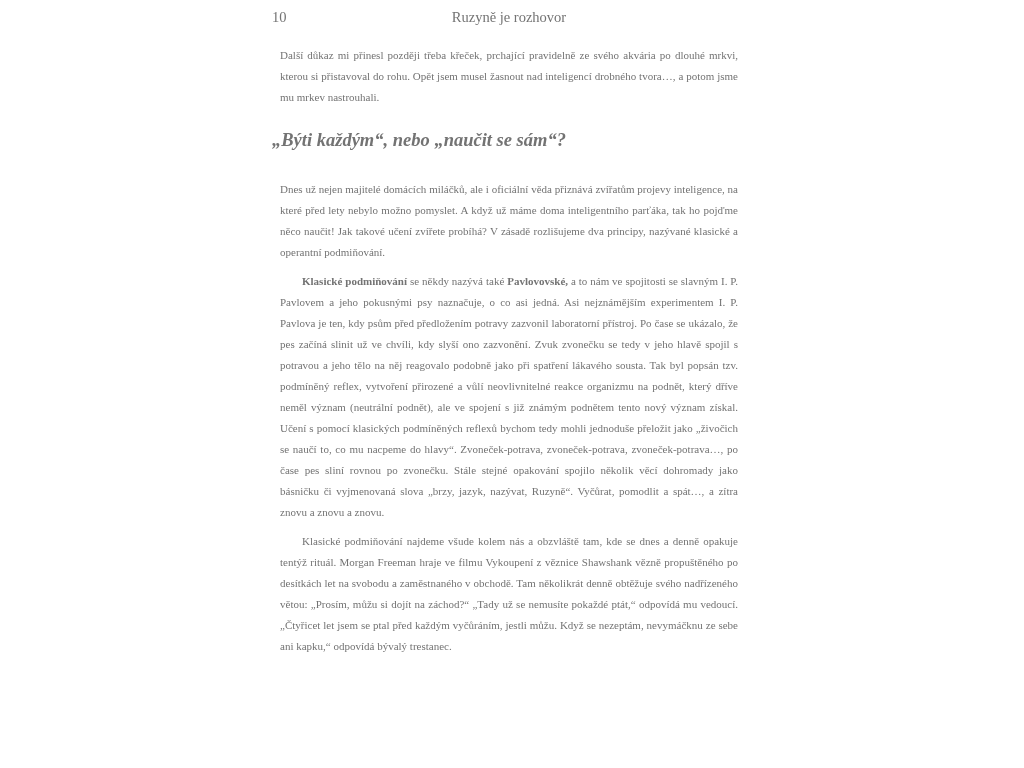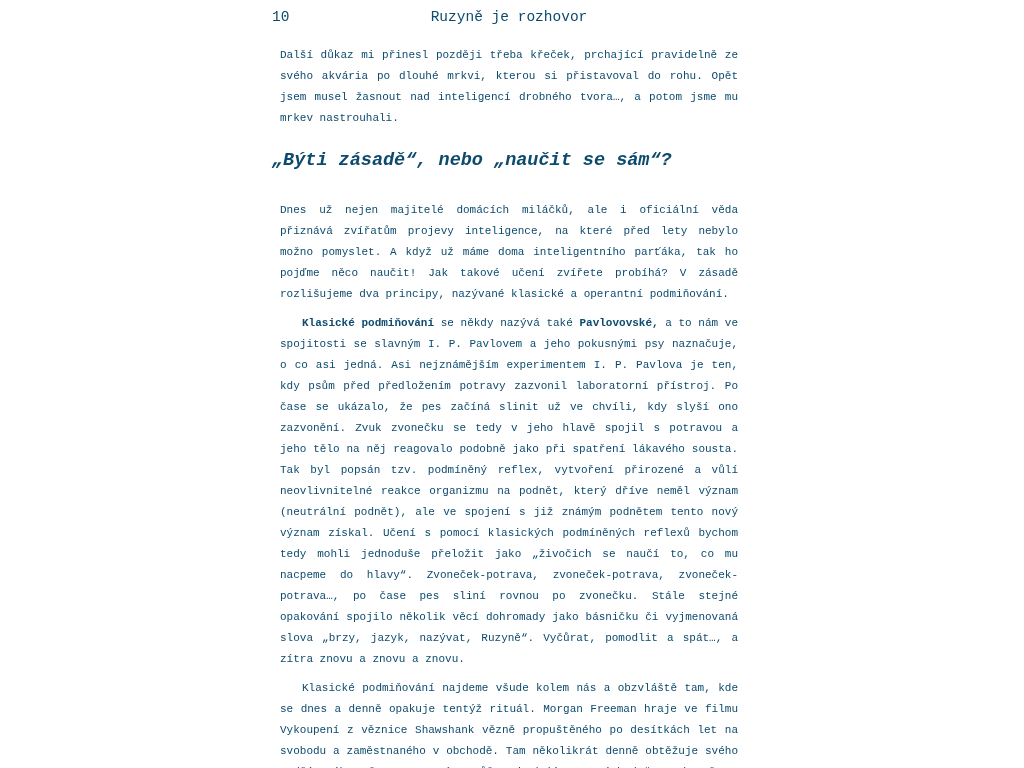--- a/index.html
+++ b/index.html
@@ -6,22 +6,22 @@
     margin: 0;
     padding: 0;
     background: #ffffff;
   }
   .page {
     position: relative;
     width: 1024px;
     height: 768px;
     background: #ffffff;
     overflow: hidden;
-    font-family: Liberation Mono, monospace;
-    color: #0c4a6e;
+    font-family: Liberation Serif, serif;
+    color: #737373;
   }
   .text-block {
     position: absolute;
     left: 272px;
     top: 0;
     width: 474px;
   }
   .running-head {
     position: relative;
     margin-top: 7px;
@@ -68,21 +68,21 @@
 <div class="page">
   <div class="text-block">
 
     <header class="running-head">
       <span class="page-number">10</span>
       <span class="running-title">Ruzyně je rozhovor</span>
     </header>
 
     <p class="para first">Další důkaz mi přinesl později třeba křeček, prchající pravidelně ze svého akvária po dlouhé mrkvi, kterou si přistavoval do rohu. Opět jsem musel žasnout nad inteligencí drobného tvora…, a potom jsme mu mrkev nastrouhali.</p>
 
-    <h2 class="section-heading">„Býti zásadě“, nebo „naučit se sám“?</h2>
+    <h2 class="section-heading">„Býti každým“, nebo „naučit se sám“?</h2>
 
     <p class="para">Dnes už nejen majitelé domácích miláčků, ale i oficiální věda přiznává zvířatům projevy inteligence, na které před lety nebylo možno pomyslet. A když už máme doma inteligentního parťáka, tak ho pojďme něco naučit! Jak takové učení zvířete probíhá? V zásadě rozlišujeme dva principy, nazývané klasické a operantní podmiňování.</p>
 
     <p class="para indent"><span class="bold">Klasické podmiňování</span><span> se někdy nazývá také </span><span class="bold">Pavlovovské,</span><span> a to nám ve spojitosti se slavným I. P. Pavlovem a jeho pokusnými psy naznačuje, o co asi jedná. Asi nejznámějším experimentem I. P. Pavlova je ten, kdy psům před předložením potravy zazvonil laboratorní přístroj. Po čase se ukázalo, že pes začíná slinit už ve chvíli, kdy slyší ono zazvonění. Zvuk zvonečku se tedy v jeho hlavě spojil s potravou a jeho tělo na něj reagovalo podobně jako při spatření lákavého sousta. Tak byl popsán tzv. podmíněný reflex, vytvoření přirozené a vůlí neovlivnitelné reakce organizmu na podnět, který dříve neměl význam (neutrální podnět), ale ve spojení s již známým podnětem tento nový význam získal. Učení s pomocí klasických podmíněných reflexů bychom tedy mohli jednoduše přeložit jako „živočich se naučí to, co mu nacpeme do hlavy“. Zvoneček-potrava, zvoneček-potrava, zvoneček-potrava…, po čase pes sliní rovnou po zvonečku. Stále stejné opakování spojilo několik věcí dohromady jako básničku či vyjmenovaná slova „brzy, jazyk, nazývat, Ruzyně“. Vyčůrat, pomodlit a spát…, a zítra znovu a znovu a znovu.</span></p>
 
     <p class="para indent">Klasické podmiňování najdeme všude kolem nás a obzvláště tam, kde se dnes a denně opakuje tentýž rituál. Morgan Freeman hraje ve filmu Vykoupení z věznice Shawshank vězně propuštěného po desítkách let na svobodu a zaměstnaného v obchodě. Tam několikrát denně obtěžuje svého nadřízeného větou: „Prosím, můžu si dojít na záchod?“ „Tady už se nemusíte pokaždé ptát,“ odpovídá mu vedoucí. „Čtyřicet let jsem se ptal před každým vyčůráním, jestli můžu. Když se nezeptám, nevymáčknu ze sebe ani kapku,“ odpovídá bývalý trestanec.</p>
 
   </div>
 </div>
 

